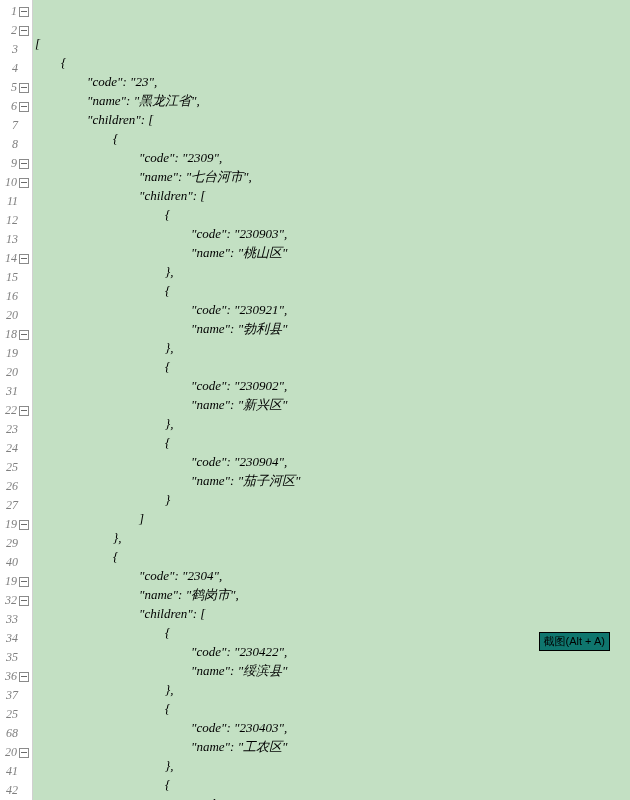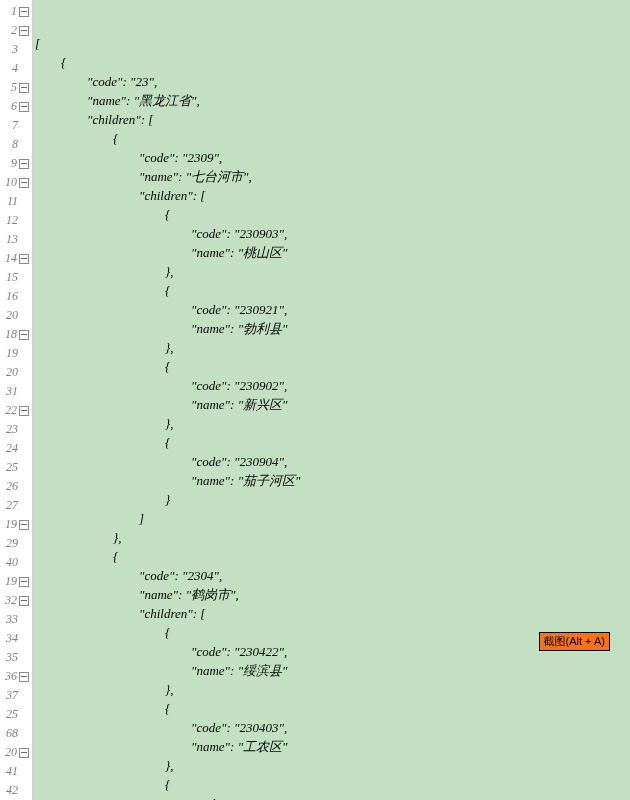--- a/index.html
+++ b/index.html
@@ -73,21 +73,21 @@
   }
   .code-line {
     height: 19px;
     line-height: 19px;
     font-style: italic;
   }
   .tooltip {
     position: absolute;
     right: 20px;
     top: 632px;
-    background: #f97316;
+    background: #0f766e;
     border: 1px solid #000000;
     font-family: "Microsoft YaHei", SimSun, sans-serif;
     font-size: 11px;
     font-style: normal;
     padding: 1px 4px;
     color: #000;
     text-align: right;
   }
 </style>
 </head>

